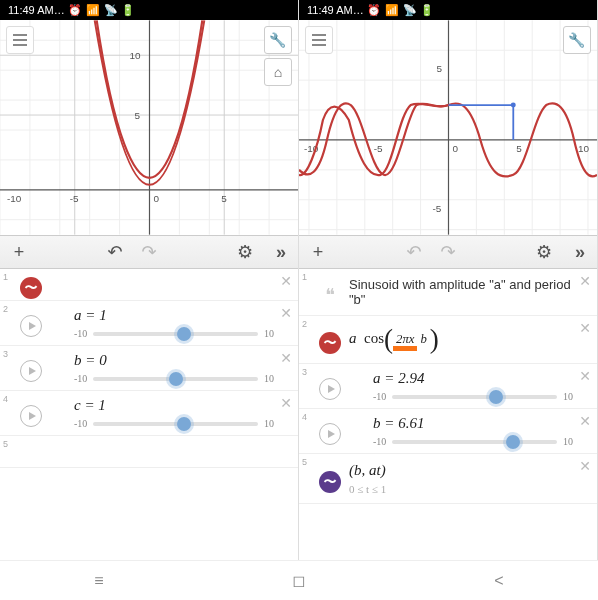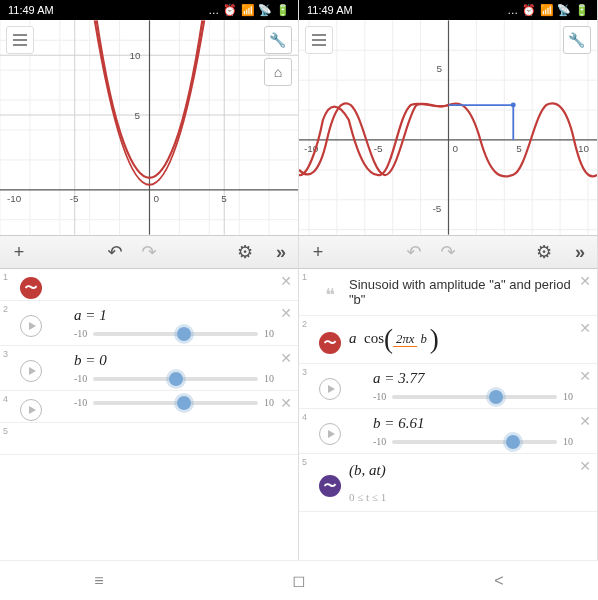--- a/index.html
+++ b/index.html
@@ -1,19 +1,19 @@
 <!DOCTYPE html>
 <html><head>
 <meta charset="utf-8">
 <style>
   * { box-sizing: border-box; margin: 0; padding: 0; }
   body { font-family: -apple-system, Helvetica, Arial, sans-serif; width: 598px; height: 600px; background: #fff; overflow: hidden; }
   .dual { display: flex; width: 598px; height: 560px; }
   .screen { width: 299px; height: 560px; display: flex; flex-direction: column; border-right: 1px solid #ddd; position: relative; }
-  .status-bar { height: 20px; background: #000; color: #fff; display: flex; align-items: center; justify-content: space-between; padding: 0 8px; font-size: 11px; }
+  .status-bar { height: 20px; background: #000; color: #fff; display: flex; align-items: center; padding: 0 8px; font-size: 11px; }
   .status-icons { display: flex; gap: 4px; align-items: center; }
   .graph-area { height: 215px; position: relative; background: #fff; overflow: hidden; }
   .graph-area svg { width: 100%; height: 100%; }
   .graph-hamburger { position: absolute; top: 6px; left: 6px; width: 28px; height: 28px; display: flex; align-items: center; justify-content: center; background: rgba(255,255,255,0.9); border: 1px solid #ddd; border-radius: 3px; cursor: pointer; }
   .graph-tools { position: absolute; top: 6px; right: 6px; display: flex; flex-direction: column; gap: 4px; }
   .tool-btn { width: 28px; height: 28px; background: rgba(255,255,255,0.95); border: 1px solid #ccc; border-radius: 3px; display: flex; align-items: center; justify-content: center; cursor: pointer; font-size: 14px; color: #555; }
   .toolbar { height: 34px; background: linear-gradient(#f6f6f6,#ececec); border-top: 1px solid #ccc; border-bottom: 1px solid #ccc; display: flex; align-items: center; padding: 0 6px; gap: 8px; }
   .tb-btn { width: 26px; height: 26px; display: flex; align-items: center; justify-content: center; color: #555; cursor: pointer; font-size: 18px; }
   .tb-spacer { flex: 1; }
   .expr-list { flex: 1; overflow: hidden; background: #fff; }
@@ -28,21 +28,21 @@
   .slider-track .track { flex: 1; height: 4px; background: #e0e0e0; border-radius: 2px; position: relative; }
   .slider-track .thumb { position: absolute; top: -5px; width: 14px; height: 14px; background: #7aa8d6; border-radius: 50%; transform: translateX(-50%); box-shadow: 0 0 0 3px rgba(122,168,214,0.3); }
   .play-circle { width: 22px; height: 22px; border: 1.5px solid #bbb; border-radius: 50%; display: flex; align-items: center; justify-content: center; }
   .play-triangle { width: 0; height: 0; border-left: 7px solid #bbb; border-top: 4px solid transparent; border-bottom: 4px solid transparent; margin-left: 2px; }
   .desmos-badge { width: 22px; height: 22px; border-radius: 50%; display: flex; align-items: center; justify-content: center; font-weight: bold; color: #fff; font-size: 13px; }
   .nav-bar { height: 40px; display: flex; align-items: center; justify-content: space-around; background: #fff; border-top: 1px solid #eee; color: #888; font-size: 16px; }
   .desc-text { font-family: -apple-system, sans-serif; font-size: 13px; color: #333; }
   .math { font-style: italic; }
   .sup { font-size: 0.7em; vertical-align: super; }
   .frac { display: inline-block; text-align: center; vertical-align: middle; font-size: 0.85em; }
-  .frac .num { border-bottom: 1px solid #f97316; padding: 0 3px; }
+  .frac .num { border-bottom: 5px solid #f97316; padding: 0 3px; }
   .frac .den { padding: 0 3px; }
   .paren-big { font-size: 1.8em; vertical-align: middle; font-style: normal; }
   .ham-lines { display: flex; flex-direction: column; gap: 3px; }
   .ham-lines span { display: block; width: 14px; height: 2px; background: #888; }
 </style>
 </head>
 <body>
 
 <div class="dual">
 
@@ -169,20 +169,21 @@
         <div class="expr-close">✕</div>
       </div>
       <div class="expr-row slider-row">
         <div class="expr-num">4</div>
         <div class="expr-icon">
             <div class="play-circle">
               <div class="play-triangle"></div>
             </div>
           </div>
         <div class="expr-body">
+          <div class="slider-val"><span class="math">c</span> = <span>1</span></div>
           <div class="slider-track">
             <span>-10</span>
             <div class="track">
                 <div class="thumb" style="left:55%"></div>
               </div>
             <span>10</span>
           </div>
         </div>
         <div class="expr-close">✕</div>
       </div>
@@ -285,21 +286,21 @@
         <div class="expr-close">✕</div>
       </div>
       <div class="expr-row slider-row">
         <div class="expr-num">3</div>
         <div class="expr-icon">
             <div class="play-circle">
               <div class="play-triangle"></div>
             </div>
           </div>
         <div class="expr-body">
-          <div class="slider-val"><span class="math">a</span> = <span>3.77</span></div>
+          <div class="slider-val"><span class="math">a</span> = <span>2.94</span></div>
           <div class="slider-track">
             <span>-10</span>
             <div class="track">
                 <div class="thumb" style="left:63%"></div>
               </div>
             <span>10</span>
           </div>
         </div>
         <div class="expr-close">✕</div>
       </div>
@@ -322,21 +323,21 @@
         </div>
         <div class="expr-close">✕</div>
       </div>
       <div class="expr-row">
         <div class="expr-num">5</div>
         <div class="expr-icon">
             <div class="desmos-badge" style="background:#5b3b8c">〜</div>
           </div>
         <div class="expr-body math">
           (<span>b</span>, <span>at</span>)
-          <div style="font-size:11px;color:#aaa;margin-top:12px;font-style:normal">0 ≤ t ≤ 1</div>
+          <div style="font-size:11px;color:#aaa;margin-top:4px;font-style:normal">0 ≤ t ≤ 1</div>
         </div>
         <div class="expr-close">✕</div>
       </div>
     </div>
   </div>
 </div>
 
 <div class="nav-bar">
   <span>≡</span>
   <span>◻</span>

